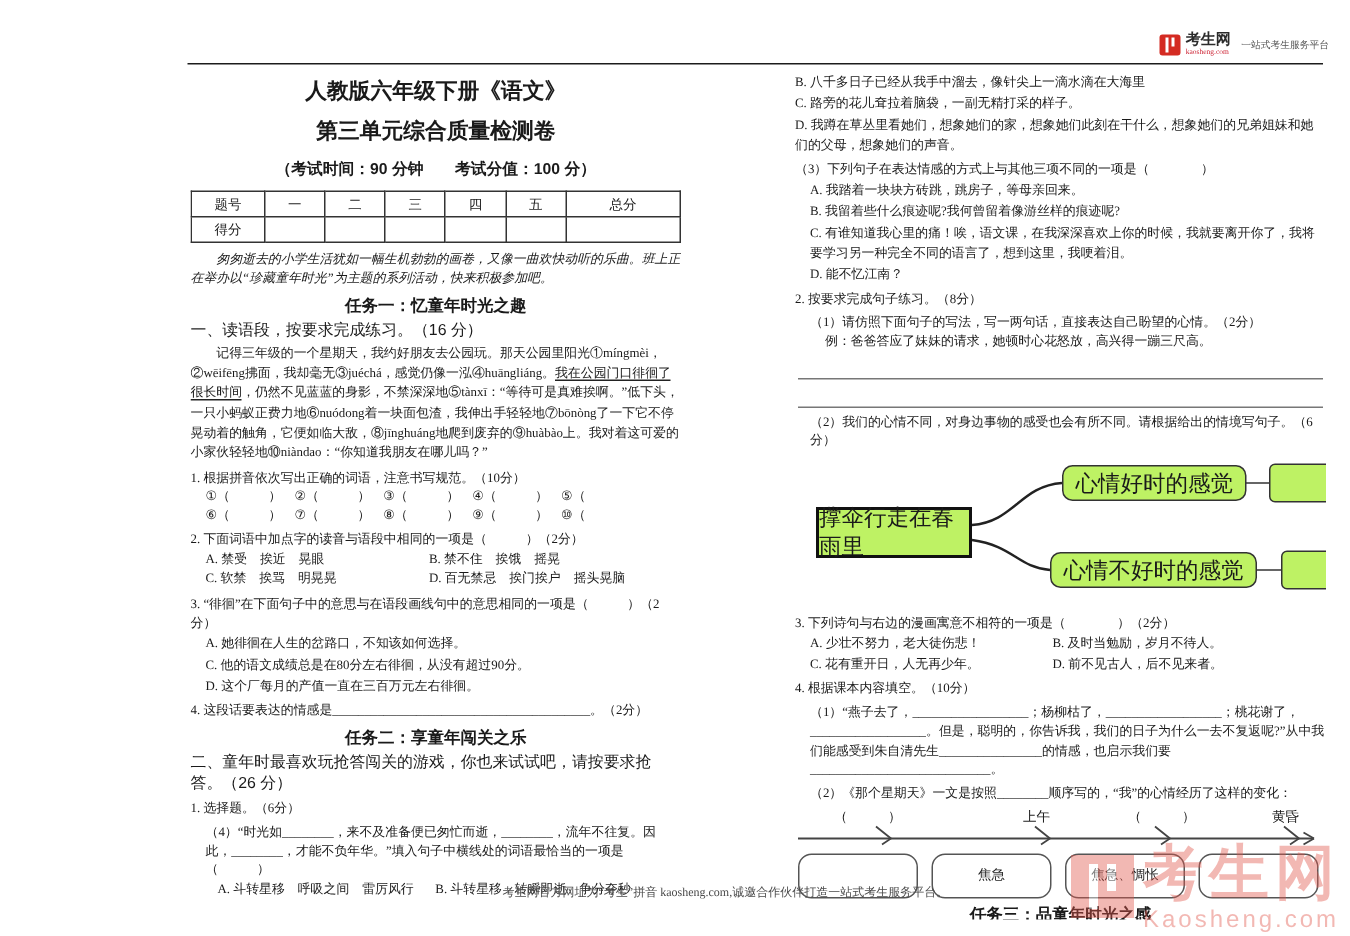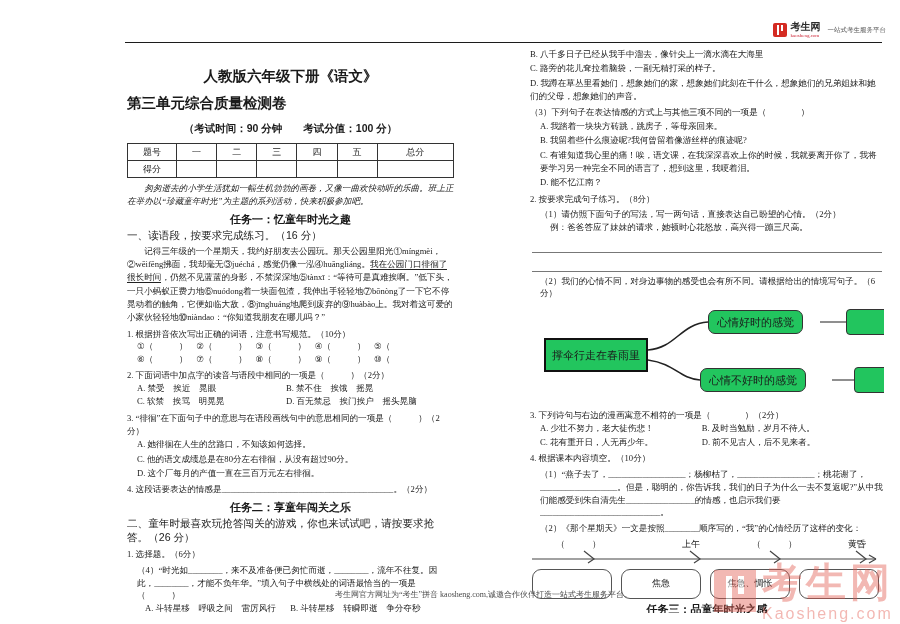--- a/index.html
+++ b/index.html
@@ -16,22 +16,22 @@
   .brand-domain { font-size:5px; color:#c23; margin-top:1px; }
   .brand-tagline { font-family:"Liberation Sans", sans-serif; font-size:6.5px; color:#555; margin-left:3px; }
   .top-rule { position:absolute; top:42px; left:125px; width:757px; border-top:1.6px solid #1c1c1c; }
 
   
   .col { position:absolute; top:47px; height:566px; overflow:hidden; }
   .col-left  { left:127px; width:327px; }
   .col-right { left:530px; width:354px; }
 
   
-  .doc-title { font-family:"Liberation Sans", sans-serif; font-weight:bold; font-size:14.5px; text-align:center; margin-top:20px; }
-  .doc-subtitle { font-family:"Liberation Sans", sans-serif; font-weight:bold; font-size:14.5px; text-align:left; margin-top:8px; }
+  .doc-title { font-family:"Liberation Sans", sans-serif; font-weight:bold; font-size:14.5px; text-align:center; margin-top:4px; }
+  .doc-subtitle { font-family:"Liberation Sans", sans-serif; font-weight:bold; font-size:14.5px; text-align:center; margin-top:8px; }
   .exam-info { font-family:"Liberation Sans", sans-serif; font-weight:bold; font-size:10.5px; text-align:center; margin-top:9px; }
 
   table.score { width:100%; border-collapse:collapse; margin-top:7px; }
   table.score td { border:1px solid #333; height:17px; text-align:center; font-size:9px; }
   table.score td.lbl { width:15%; }
 
   .intro { font-style:italic; font-size:8.6px; line-height:1.5; margin-top:4px; }
 
   .task-title { font-family:"Liberation Sans", sans-serif; font-weight:bold; font-size:11px; text-align:center; margin:4px 0 2px 0; }
   .sec-head { font-family:"Liberation Sans", sans-serif; font-weight:normal; font-size:10.6px; margin:2px 0; }
@@ -43,21 +43,21 @@
   .stem { font-size:8.6px; line-height:1.48; margin-top:3px; }
   .opts-grid { display:grid; grid-template-columns:47% 53%; font-size:8.6px; line-height:1.6; padding-left:10px; }
   .opts-list { font-size:8.6px; line-height:1.55; padding-left:10px; }
   .opts-list .option { margin-top:1px; }
   .indent { padding-left:10px; }
 
   .blank-line { border-bottom:1px solid #777; height:15px; margin:4px 2px 0 2px; }
 
   
   .mindmap { position:relative; height:102px; margin:4px 0 2px 0; }
-  .mm-box { position:absolute; font-size:11px; display:flex; align-items:center; justify-content:center; background:#22c55e; }
+  .mm-box { position:absolute; font-size:15px; display:flex; align-items:center; justify-content:center; background:#bef264; }
   .mm-root { left:14px; top:34px; width:104px; height:34px; border:2px solid #111; }
   .mm-branch { border:1.4px solid #333; border-radius:7px; padding:0 8px; height:24px; }
   .mm-good { left:178px; top:6px; }
   .mm-bad  { left:170px; top:64px; }
   .mm-stub { border:1.2px solid #333; border-radius:4px; width:48px; height:26px; }
   .mm-stub-good { left:316px; top:5px; }
   .mm-stub-bad  { left:324px; top:63px; }
   .mm-svg { position:absolute; left:0; top:0; }
 
   

